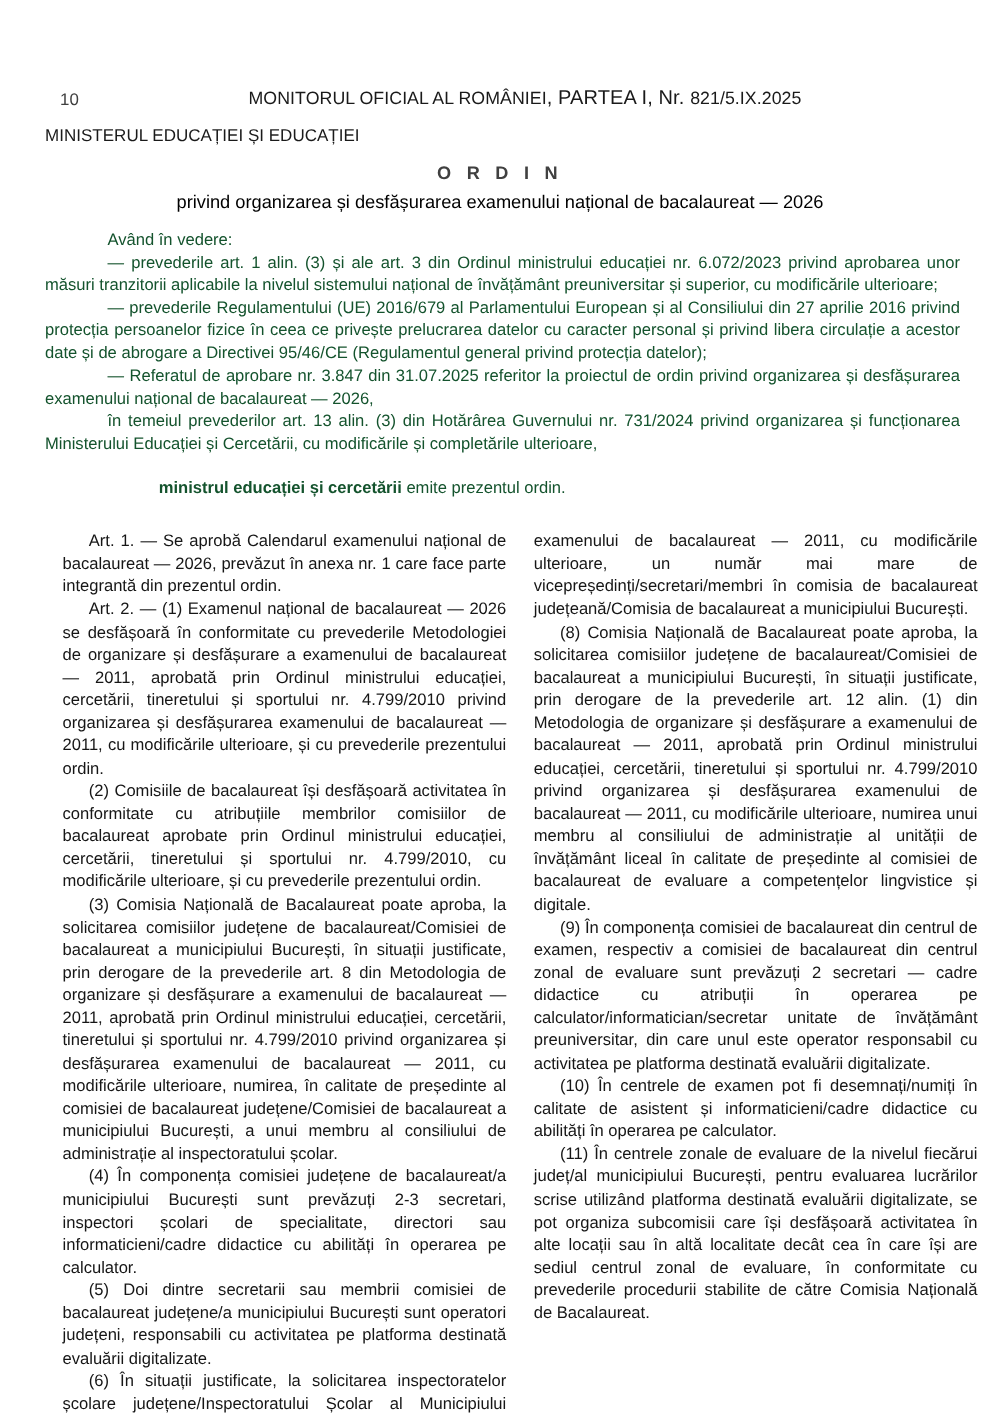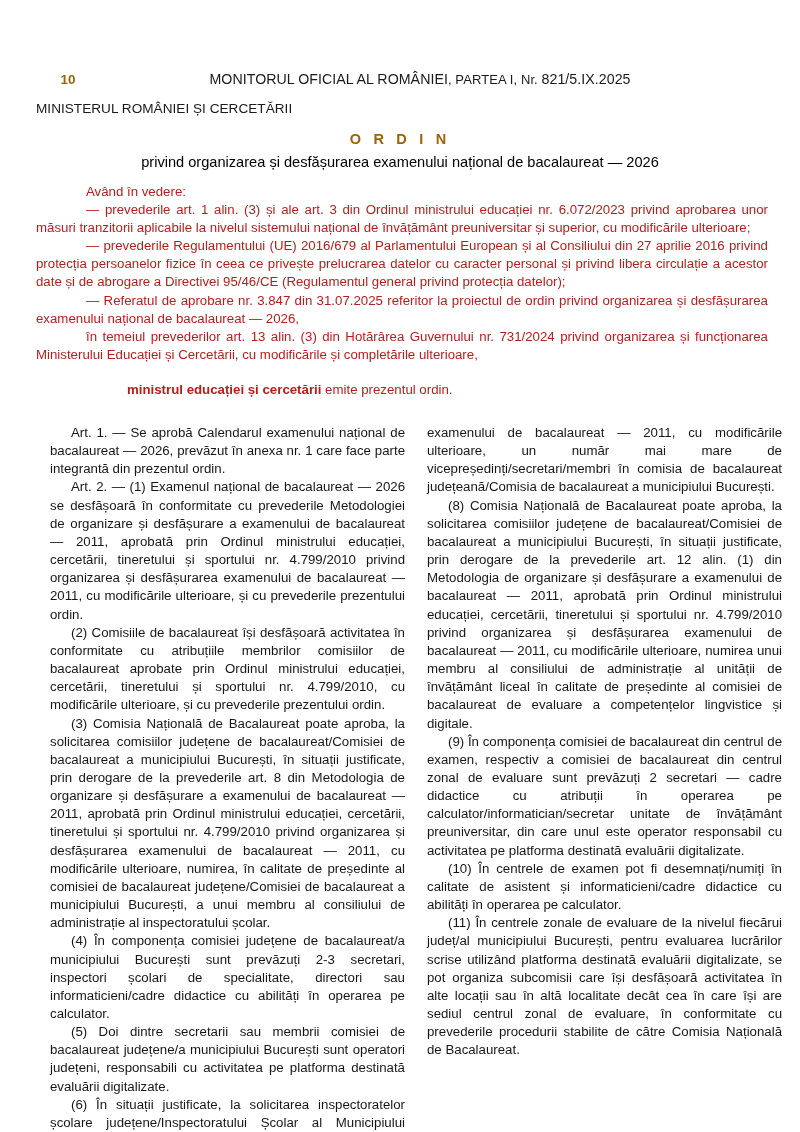--- a/index.html
+++ b/index.html
@@ -27,40 +27,39 @@
     left: 0;
     top: 70px;
     width: 800px;
     height: 20px;
   }
   .page-number {
     position: absolute;
     left: 48px;
     top: 2px;
     width: 40px;
-    text-align: center;
+    text-align: left;
     font-size: 13.5px;
     line-height: 16px;
-    color: #a16207;
-    font-weight: bold;
+    color: #404040;
   }
   .runhead-title {
     position: absolute;
     left: 120px;
     top: 0px;
     width: 600px;
     text-align: center;
     font-size: 14.2px;
     line-height: 18px;
     letter-spacing: 0.05px;
     white-space: nowrap;
     color: #1a1a1a;
   }
   .runhead-title .sc {
-    font-size: 13px;
+    font-size: 16px;
     letter-spacing: 0.1px;
     text-align: right;
   }
 
   .ministry {
     position: absolute;
     left: 36px;
     top: 100px;
     font-size: 13.6px;
     line-height: 18px;
@@ -72,21 +71,21 @@
   
   .ordin {
     position: absolute;
     left: 0;
     top: 131px;
     width: 800px;
     text-align: center;
     font-size: 14.5px;
     font-weight: bold;
     letter-spacing: 4.2px;
-    color: #a16207;
+    color: #404040;
   }
   .ordin-sub {
     position: absolute;
     left: 60px;
     top: 153px;
     width: 680px;
     text-align: center;
     font-size: 14.6px;
     font-weight: normal;
     line-height: 19px;
@@ -96,21 +95,21 @@
   
   .preamble {
     position: absolute;
     left: 36px;
     top: 183px;
     width: 732px;
     font-size: 13.25px;
     line-height: 18.1px;
     text-align: justify;
     text-justify: inter-word;
-    color: #b91c1c;
+    color: #14532d;
   }
   .preamble p {
     margin: 0;
     text-indent: 50px;
   }
   .preamble p.emitent {
     margin-top: 17px;
     text-indent: 50px;
   }
   .preamble b { font-weight: bold; margin-left: 41px; }
@@ -144,21 +143,21 @@
 </head>
 <body>
 
 <div id="page">
 
   <div class="runhead">
     <div class="page-number">10</div>
     <div class="runhead-title"><span>MONITORUL OFICIAL AL ROMÂNIEI</span><span class="sc">, PARTEA I, Nr. </span><span> 821/5.IX.2025</span></div>
   </div>
 
-  <div class="ministry">MINISTERUL ROMÂNIEI ȘI CERCETĂRII</div>
+  <div class="ministry">MINISTERUL EDUCAȚIEI ȘI EDUCAȚIEI</div>
 
   <div class="ordin">O R D I N</div>
   <div class="ordin-sub">privind organizarea și desfășurarea examenului național de bacalaureat — 2026</div>
 
   <div class="preamble">
     <p>Având în vedere:</p>
     <p>— prevederile art. 1 alin. (3) și ale art. 3 din Ordinul ministrului educației nr. 6.072/2023 privind aprobarea unor măsuri tranzitorii aplicabile la nivelul sistemului național de învățământ preuniversitar și superior, cu modificările ulterioare;</p>
     <p>— prevederile Regulamentului (UE) 2016/679 al Parlamentului European și al Consiliului din 27 aprilie 2016 privind protecția persoanelor fizice în ceea ce privește prelucrarea datelor cu caracter personal și privind libera circulație a acestor date și de abrogare a Directivei 95/46/CE (Regulamentul general privind protecția datelor);</p>
     <p>— Referatul de aprobare nr. 3.847 din 31.07.2025 referitor la proiectul de ordin privind organizarea și desfășurarea examenului național de bacalaureat — 2026,</p>
     <p>în temeiul prevederilor art. 13 alin. (3) din Hotărârea Guvernului nr. 731/2024 privind organizarea și funcționarea Ministerului Educației și Cercetării, cu modificările și completările ulterioare,</p>

